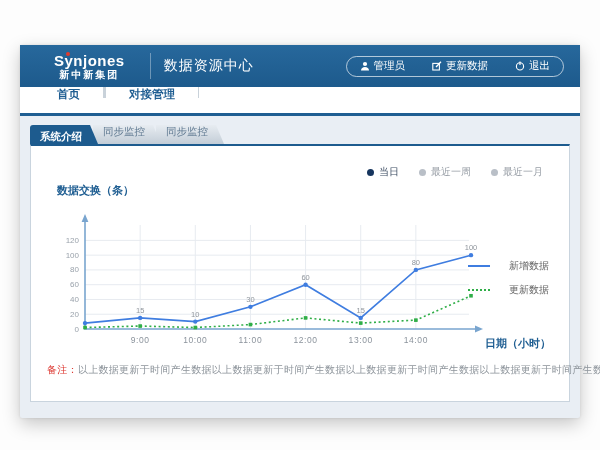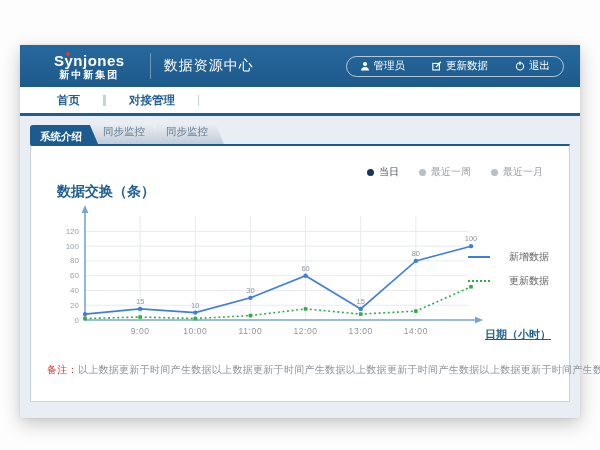--- a/index.html
+++ b/index.html
@@ -18,21 +18,21 @@
   .logo-top .dot { position:absolute; width:4px; height:4px; border-radius:50%; background:#e23b2e; top:-1px; left:12px; }
   .logo-bottom { font-size:10px; font-weight:bold; letter-spacing:2px; }
   .hdr-divider { width:1px; height:26px; background:rgba(255,255,255,.35); margin:0 13px; }
   .app-title { font-size:14px; letter-spacing:1px; }
   .user-pill { margin-left:auto; margin-right:16px; border:1px solid rgba(255,255,255,.65);
                border-radius:12px; height:21px; display:flex; padding:0 13px; gap:27px; font-size:10.5px; }
   .user-item { display:flex; align-items:center; gap:4px; cursor:pointer; white-space:nowrap; }
   .user-item svg { display:block; }
 
   
-  .navbar { background:#ffffff; height:26px; display:flex; align-items:center; padding-left:14px; flex-shrink:0; }
+  .navbar { background:#ffffff; height:26px; display:flex; padding-left:14px; flex-shrink:0; }
   .nav-item { font-size:11.5px; font-weight:bold; color:#1f5e92; padding:0 23px; cursor:pointer; white-space:nowrap; }
   .nav-sep { width:1px; height:11px; background:#c9d2da; }
   .blue-bar { height:3px; background:#1f5e92; flex-shrink:0; }
 
   
   .content { flex:1; padding:9px 10px 0 10px; display:flex; flex-direction:column; }
   .tabbar { display:flex; height:19px; position:relative; }
   .tab { font-size:10.5px; display:flex; align-items:center; gap:5px; padding:0 16px 0 10px; cursor:pointer;
          clip-path:polygon(0 0, calc(100% - 8px) 0, 100% 100%, 0 100%); position:relative;flex-direction:column; }
   .tab.active { background:#1d5b8e; color:#fff; border-top-left-radius:3px; z-index:3; font-weight:bold; }
@@ -44,29 +44,29 @@
           flex:1; margin-bottom:16px; position:relative; padding:18px 16px 0 16px;
           display:flex; flex-direction:column; }
 
   .filters { display:flex; justify-content:flex-end; align-items:center; gap:20px;
              padding-right:10px; font-size:10px; height:16px; }
   .filter-item { display:flex; align-items:center; gap:5px; cursor:pointer; color:#9aa0a8; }
   .filter-item.selected { color:#3a4a60; }
   .radio-dot { width:7px; height:7px; border-radius:50%; background:#b9bfc7; }
   .filter-item.selected .radio-dot { background:#16355e; }
 
-  .ylabel { color:#1f5e92; font-weight:bold; font-size:14px; margin:3px 0 0 10px; }
+  .ylabel { color:#1f5e92; font-weight:bold; font-size:11px; margin:3px 0 12px 10px; }
 
   .chart-wrap { position:relative; margin-top:1px; }
   .chart-wrap svg { display:block; margin-left:10px; }
   .chart-legend { position:absolute; right:4px; top:48px; display:flex; flex-direction:column; gap:10px;
                   font-size:10px; color:#666; }
   .legend-item { display:flex; align-items:center; gap:19px; cursor:pointer; white-space:nowrap; }
   .legend-sample { width:22px; height:0; }
-  .xlabel { position:absolute; right:2px; bottom:2px; color:#1f5e92; font-weight:bold; font-size:11px;text-decoration:underline; }
+  .xlabel { position:absolute; right:2px; bottom:2px; color:#1f5e92; font-weight:bold; font-size:11px; }
 
   .note { margin-top:auto; margin-bottom:24px; text-align:center; font-size:10px; color:#8d949b;
           letter-spacing:.3px; white-space:nowrap; }
   .note-prefix { color:#dd3a33; }
 </style>
 </head>
 <body>
 
 <div class="window">
 

